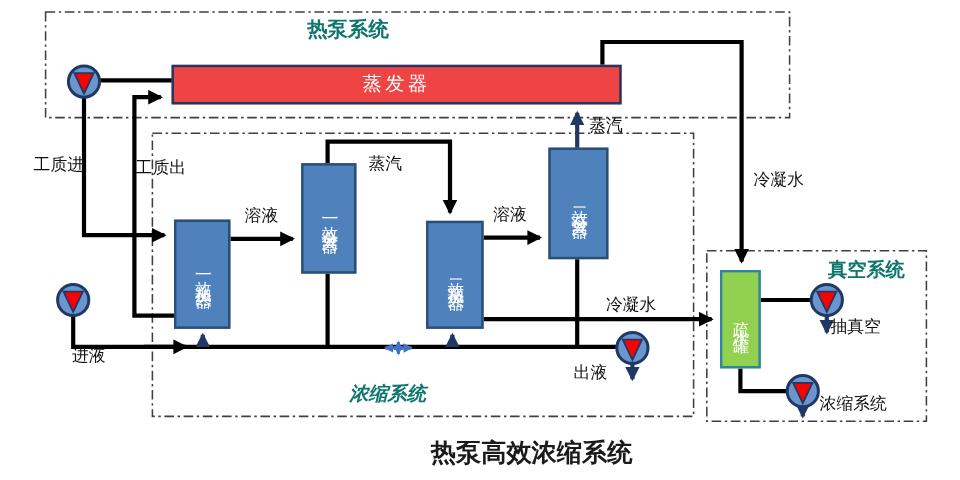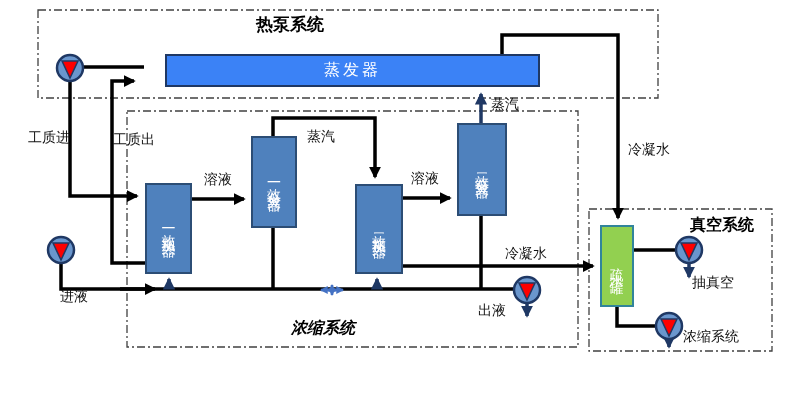--- a/index.html
+++ b/index.html
@@ -8,26 +8,26 @@
   .stage svg{position:absolute;left:0;top:0;}
   .eq{position:absolute;display:flex;align-items:center;justify-content:center;
       box-sizing:border-box;color:#ffffff;}
   .blue{background:#4f81bd;border:2px solid #2c4d75;}
   .vtext{writing-mode:vertical-rl;text-orientation:upright;font-size:14px;
          letter-spacing:3px;line-height:21px;text-align:center;height:76px;
          font-family:"DejaVu Serif","Liberation Serif",serif;}
   .vtext3{writing-mode:vertical-rl;text-orientation:upright;font-size:14px;
          letter-spacing:7px;line-height:18px;text-align:center;height:72px;
          font-family:"DejaVu Serif","Liberation Serif",serif;}
-  .evap{background:#3b82f6;border:2px solid #1f3864;font-size:16px;letter-spacing:3px;
-        font-family:"DejaVu Serif","Liberation Serif",serif;margin-left:22px;}
+  .evap{background:#ef4444;border:2px solid #1f3864;font-size:16px;letter-spacing:3px;
+        font-family:"DejaVu Serif","Liberation Serif",serif;}
   .tank{background:#92d050;border:2px solid #31849b;}
   .lbl{position:absolute;font-size:14px;color:#111;white-space:nowrap;
        font-family:"DejaVu Serif","Liberation Serif",serif;}
-  .sys{position:absolute;font-weight:bold;font-size:16px;color:#000000;white-space:nowrap;
+  .sys{position:absolute;font-weight:bold;font-size:16px;color:#0f766e;white-space:nowrap;
        font-family:"DejaVu Sans","Liberation Sans",sans-serif;}
   .title{position:absolute;left:343px;top:363px;width:200px;text-align:center;
          font-weight:bold;font-size:21px;color:#1a1a1a;white-space:nowrap;
          font-family:"DejaVu Sans","Liberation Sans",sans-serif;}
 </style>
 </head>
 <body>
 
 <div class="stage">
 
@@ -129,17 +129,18 @@
   <div class="lbl" style="left:18px;top:129px;margin-left:10px;">工质进</div>
   <div class="lbl" style="left:113px;top:131px;">工质出</div>
   <div class="lbl" style="left:204px;top:171px;">溶液</div>
   <div class="lbl" style="left:307px;top:128px;">蒸汽</div>
   <div class="lbl" style="left:411px;top:170px;">溶液</div>
   <div class="lbl" style="left:491px;top:96px;">蒸汽</div>
   <div class="lbl" style="left:628px;top:141px;">冷凝水</div>
   <div class="lbl" style="left:505px;top:245px;">冷凝水</div>
   <div class="lbl" style="left:60px;top:288px;">进液</div>
   <div class="lbl" style="left:478px;top:302px;">出液</div>
-  <div class="lbl" style="left:692px;top:274px;">抽真空</div>
+  <div class="lbl" style="left:692px;top:264px;">抽真空</div>
   <div class="lbl" style="left:683px;top:328px;">浓缩系统</div>
 
+  <div class="title">热泵高效浓缩系统</div>
 
 </div>
 
 </body></html>

